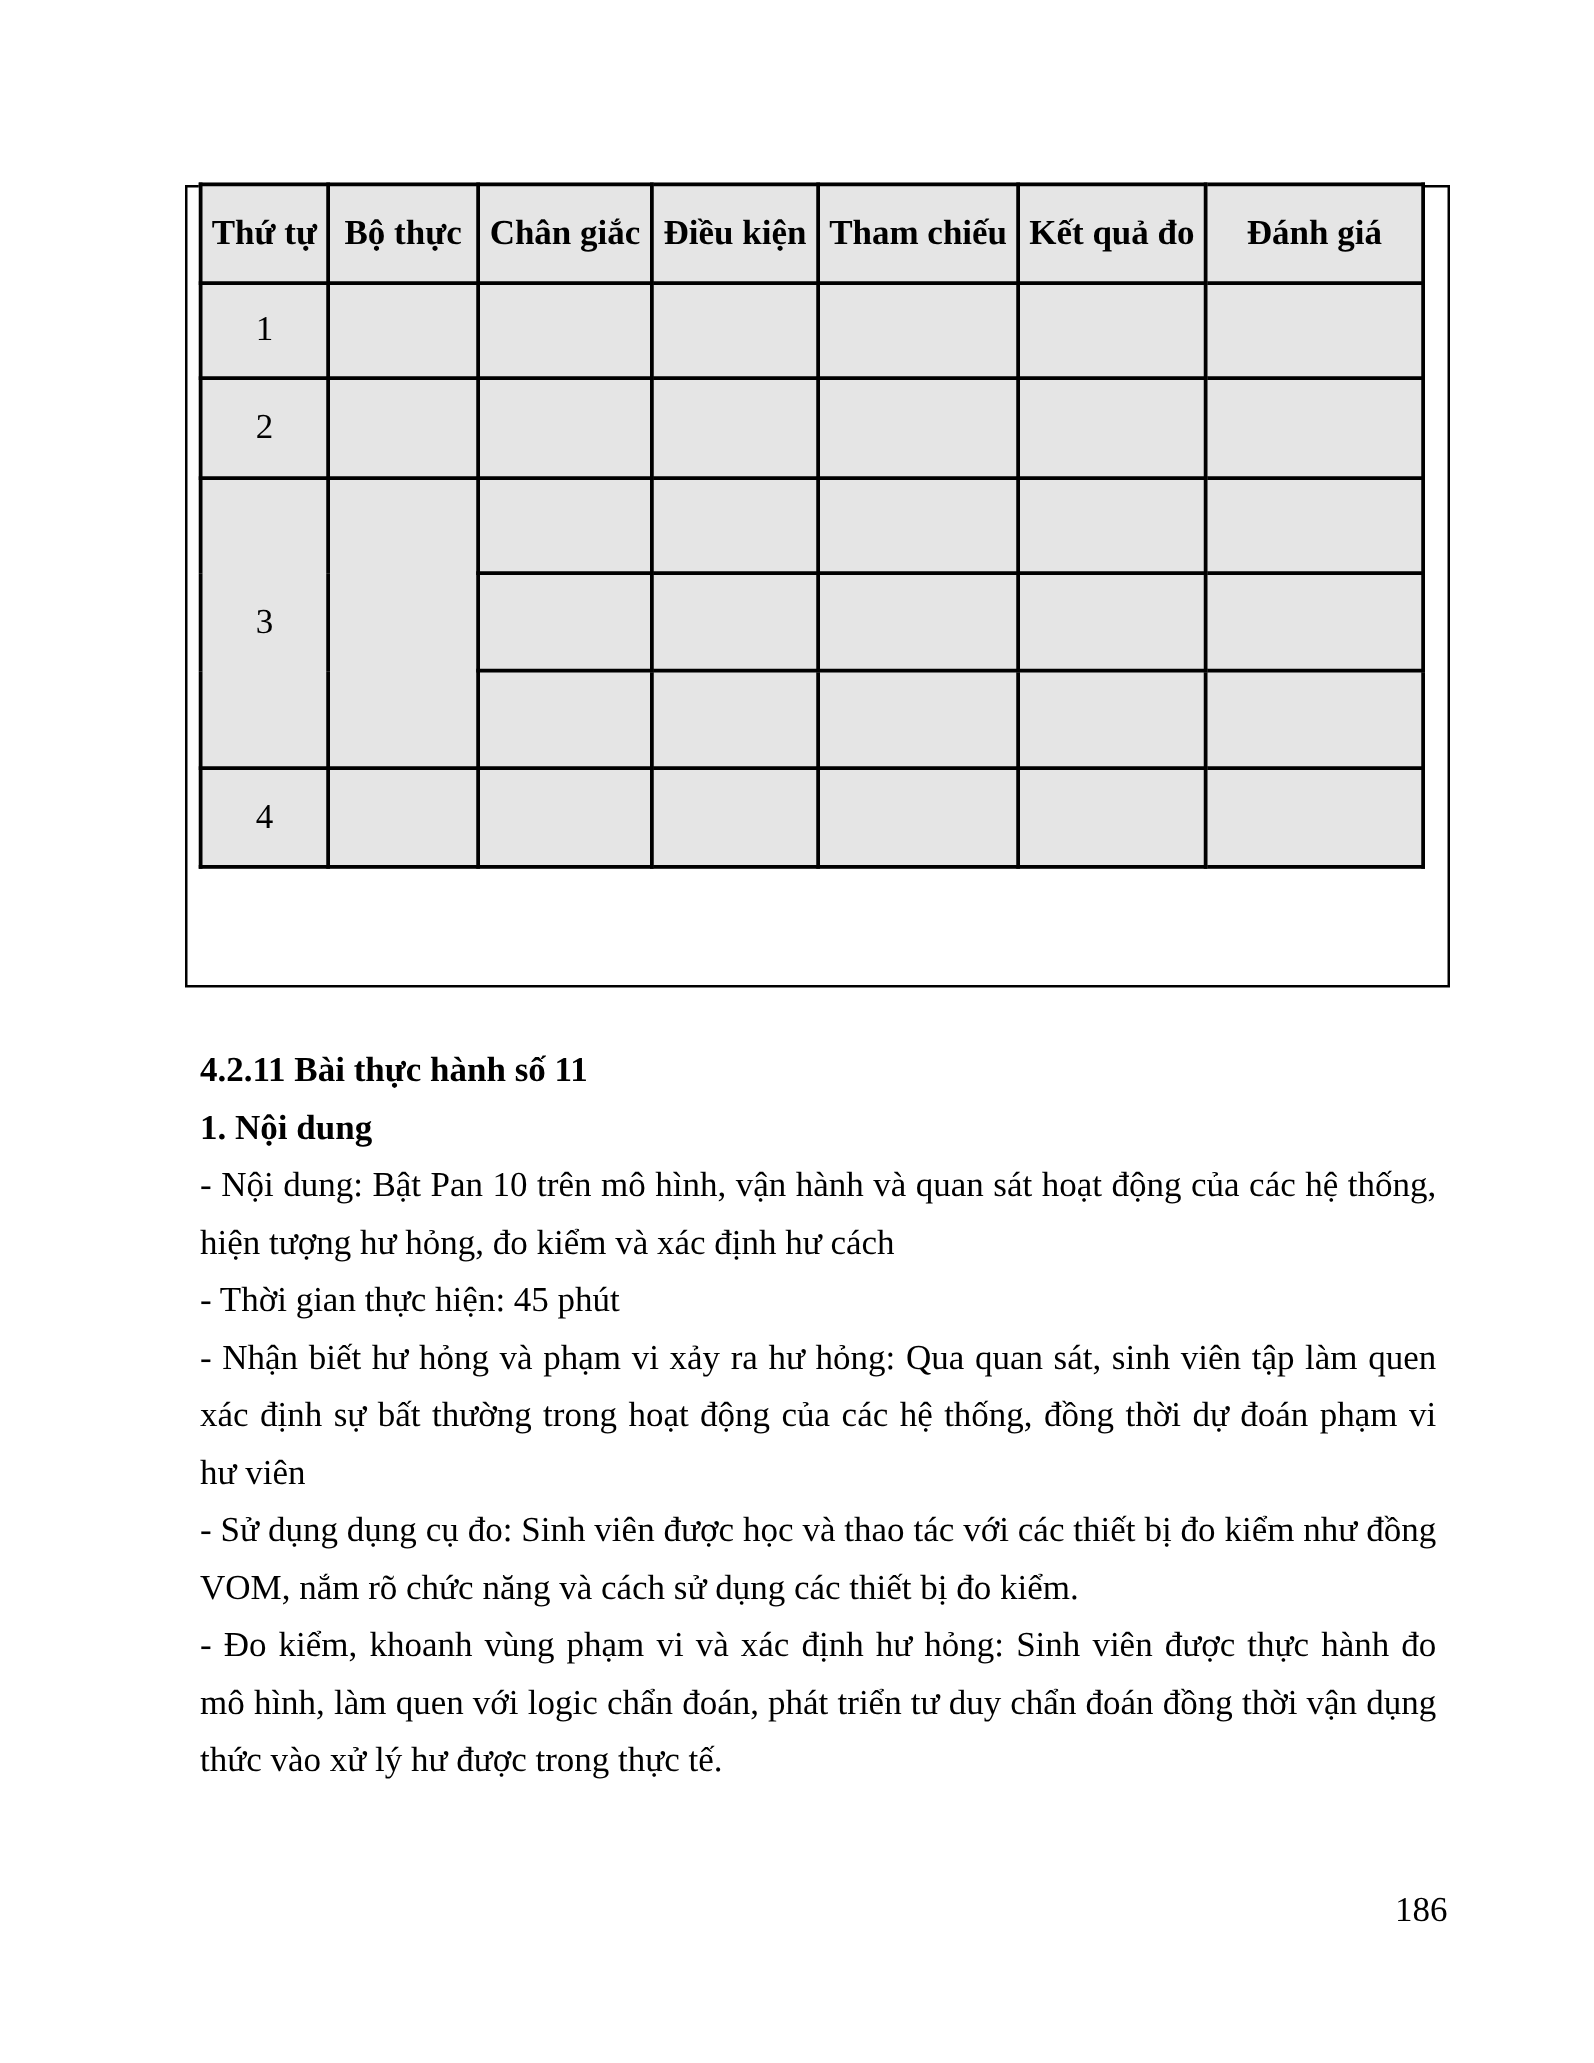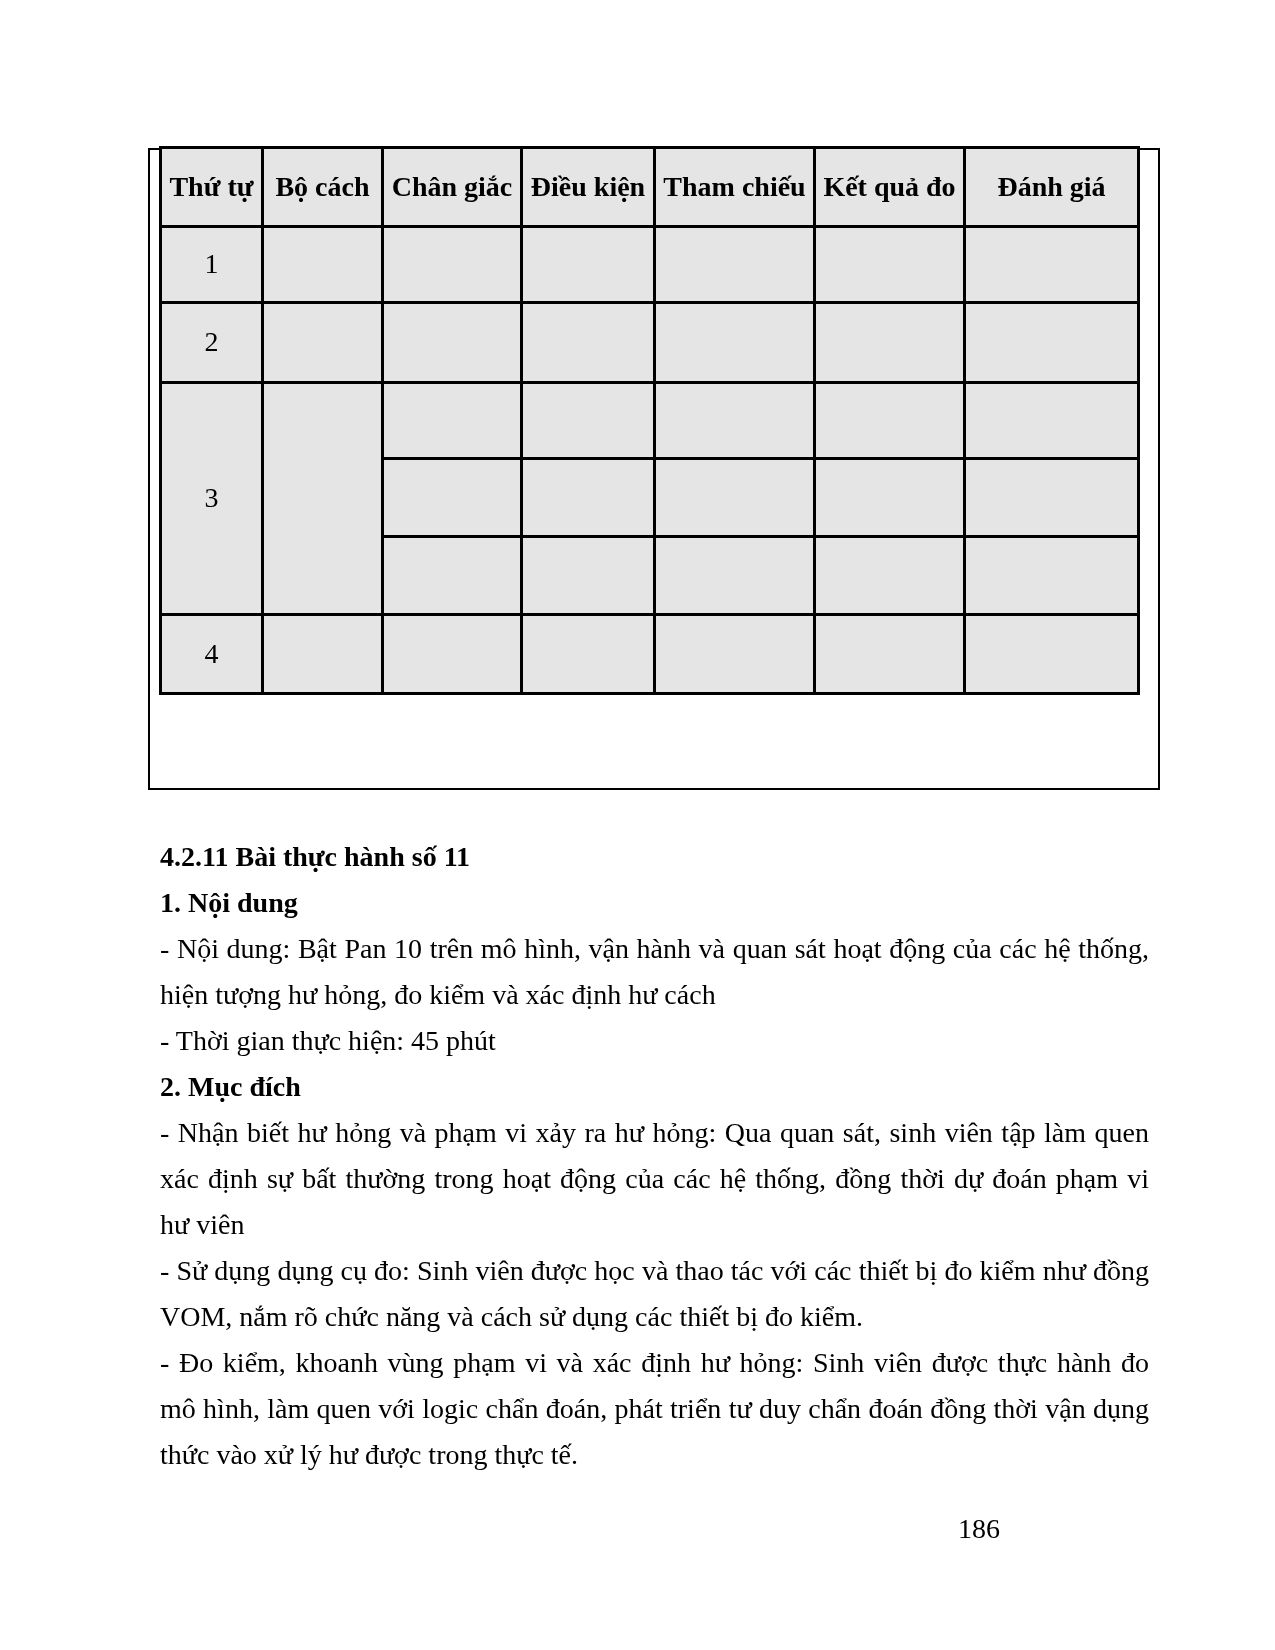--- a/index.html
+++ b/index.html
@@ -40,21 +40,21 @@
   }
   .tline{white-space:nowrap;}
   .tline.just{
     white-space:normal;text-align:justify;text-align-last:justify;
     height:46px;overflow:hidden;
   }
   .tline.bold{font-weight:bold;}
 
   .page-number{
     position:absolute;left:958px;top:1506px;width:200px;
-    text-align:left;font-size:28px;line-height:46px;
+    text-align:right;font-size:28px;line-height:46px;
   }
 </style>
 </head>
 <body>
 
 <div class="page">
 
   <div class="outer-frame"></div>
 
   <table class="grid">
@@ -63,21 +63,21 @@
         <col style="width:120px">
         <col style="width:139px">
       <col style="width:133px">
         <col style="width:160px">
         <col style="width:150px">
       <col style="width:174px">
     </colgroup>
     <tbody>
       <tr class="hrow">
         <th>Thứ tự</th>
-        <th>Bộ cách</th>
+        <th>Bộ thực</th>
         <th>Chân giắc</th>
         <th>Điều kiện</th>
         <th>Tham chiếu</th>
         <th>Kết quả đo</th>
         <th>Đánh giá</th>
       </tr>
       <tr class="r1">
         <td>1</td>
         <td></td>
         <td></td>
@@ -129,21 +129,20 @@
       </tr>
     </tbody>
   </table>
 
   <div class="textblock">
     <div class="tline bold">4.2.11 Bài thực hành số 11</div>
     <div class="tline bold">1. Nội dung</div>
     <div class="tline just">- Nội dung: Bật Pan 10 trên mô hình, vận hành và quan sát hoạt động của các hệ thống, mô tả</div>
     <div class="tline">hiện tượng hư hỏng, đo kiểm và xác định hư cách</div>
     <div class="tline">- Thời gian thực hiện: 45 phút</div>
-    <div class="tline bold">2. Mục đích</div>
     <div class="tline just">- Nhận biết hư hỏng và phạm vi xảy ra hư hỏng: Qua quan sát, sinh viên tập làm quen với việc</div>
     <div class="tline just">xác định sự bất thường trong hoạt động của các hệ thống, đồng thời dự đoán phạm vi xảy ra</div>
     <div class="tline">hư viên</div>
     <div class="tline just">- Sử dụng dụng cụ đo: Sinh viên được học và thao tác với các thiết bị đo kiểm như đồng hồ</div>
     <div class="tline">VOM, nắm rõ chức năng và cách sử dụng các thiết bị đo kiểm.</div>
     <div class="tline just">- Đo kiểm, khoanh vùng phạm vi và xác định hư hỏng: Sinh viên được thực hành đo kiểm trên</div>
     <div class="tline just">mô hình, làm quen với logic chẩn đoán, phát triển tư duy chẩn đoán đồng thời vận dụng kiến</div>
     <div class="tline">thức vào xử lý hư được trong thực tế.</div>
   </div>
 

